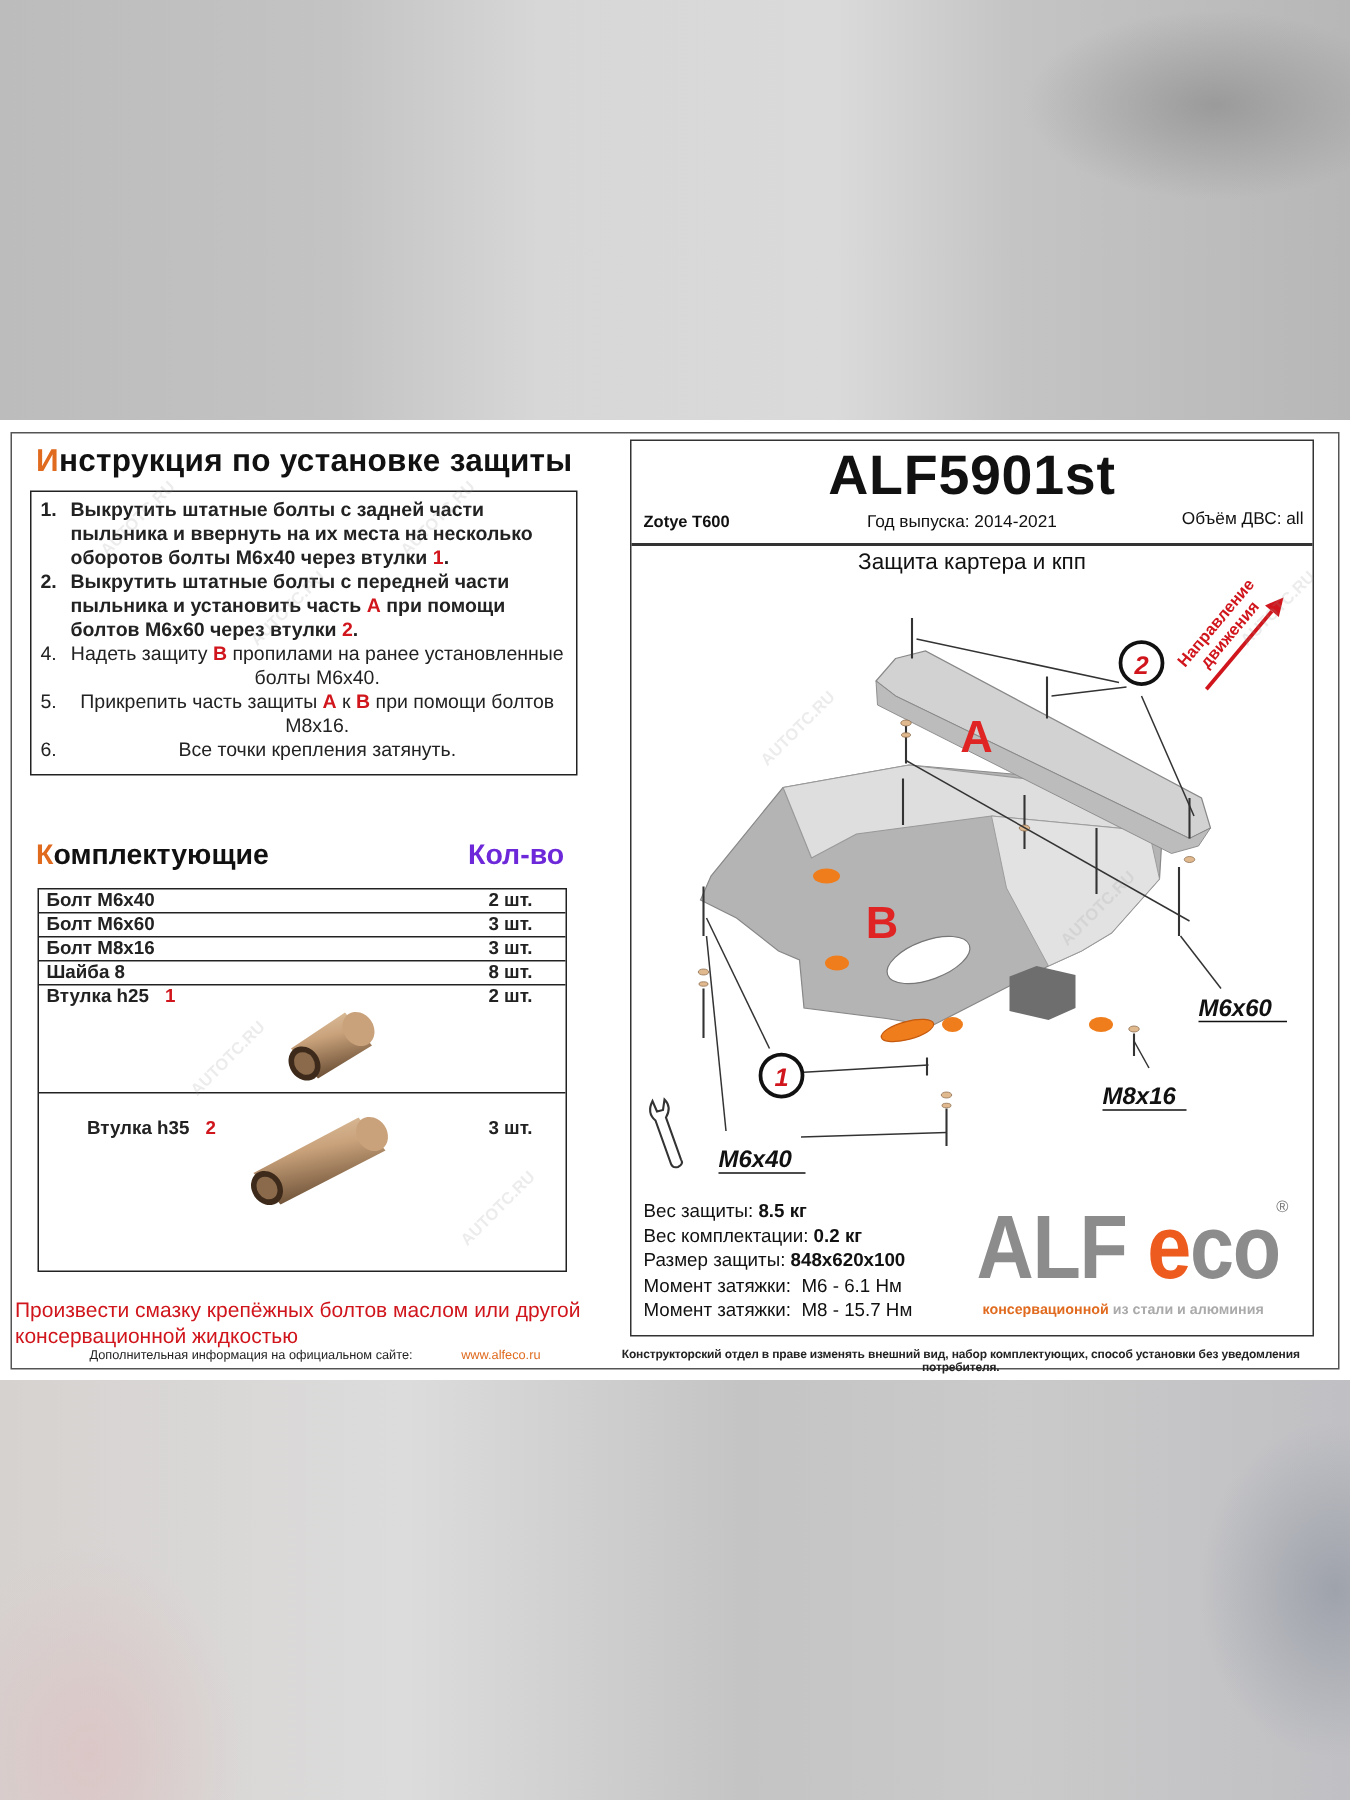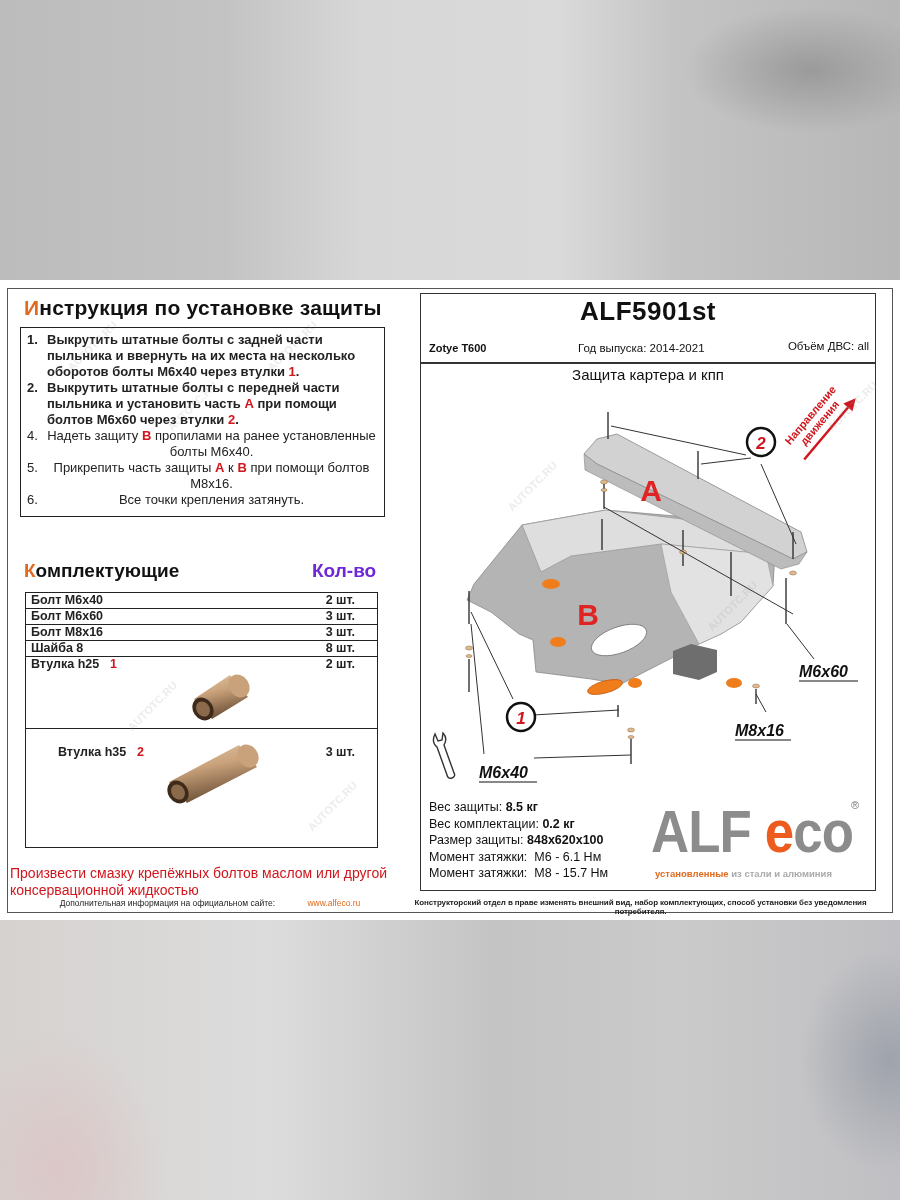--- a/index.html
+++ b/index.html
@@ -88,21 +88,21 @@
     font-size: 8px; font-weight: bold; color: #222; letter-spacing: -0.1px;
   }
 
   
   .right-frame {
     position: absolute; left: 420px; top: 13px; width: 456px; height: 598px;
     border: 1.5px solid #333;
   }
   .code-title {
     position: absolute; left: 0; top: 2px; width: 100%; text-align: center;
-    font-size: 26px; font-weight: bold; color: #111; letter-spacing: 0.5px;
+    font-size: 37px; font-weight: bold; color: #111; letter-spacing: 0.5px;
   }
   .meta-row {
     position: absolute; left: 0; top: 45px; width: 100%; height: 20px;
     font-size: 11.5px; color: #111;
   }
   .meta-row .car { position: absolute; left: 8px; top: 3px; font-weight: bold; font-size: 11px; }
   .meta-row .year { position: absolute; left: 157px; top: 3px; }
   .meta-row .engine { position: absolute; right: 6px; top: 1px; }
   .divider { position: absolute; left: 0; top: 68px; width: 100%; height: 1.5px; background: #333; }
   .subtitle {
@@ -355,21 +355,21 @@
       <div><span>Размер защиты: </span><b>848x620x100</b></div>
       <div><span style="white-space:pre">Момент затяжки:  </span><span>М6 - 6.1 Нм</span></div>
       <div><span style="white-space:pre">Момент затяжки:  </span><span>М8 - 15.7 Нм</span></div>
     </div>
 
     <div class="logo">
       <div class="logo-main">
         <span class="alf">ALF</span>&nbsp;<span class="eco-e">e</span><span class="eco">co</span>
       </div>
       <span class="logo-reg">®</span>
-      <div class="logo-tag"><span class="o">установленные</span><span> из стали и алюминия</span></div>
+      <div class="logo-tag"><span class="o">консервационной</span><span> из стали и алюминия</span></div>
     </div>
   </div>
 
   <span class="watermark" style="left:60px;top:60px">AUTOTC.RU</span>
   <span class="watermark" style="left:160px;top:120px">AUTOTC.RU</span>
   <span class="watermark" style="left:260px;top:60px">AUTOTC.RU</span>
   <span class="watermark" style="left:500px;top:200px">AUTOTC.RU</span>
   <span class="watermark" style="left:700px;top:320px">AUTOTC.RU</span>
   <span class="watermark" style="left:120px;top:420px">AUTOTC.RU</span>
   <span class="watermark" style="left:300px;top:520px">AUTOTC.RU</span>

